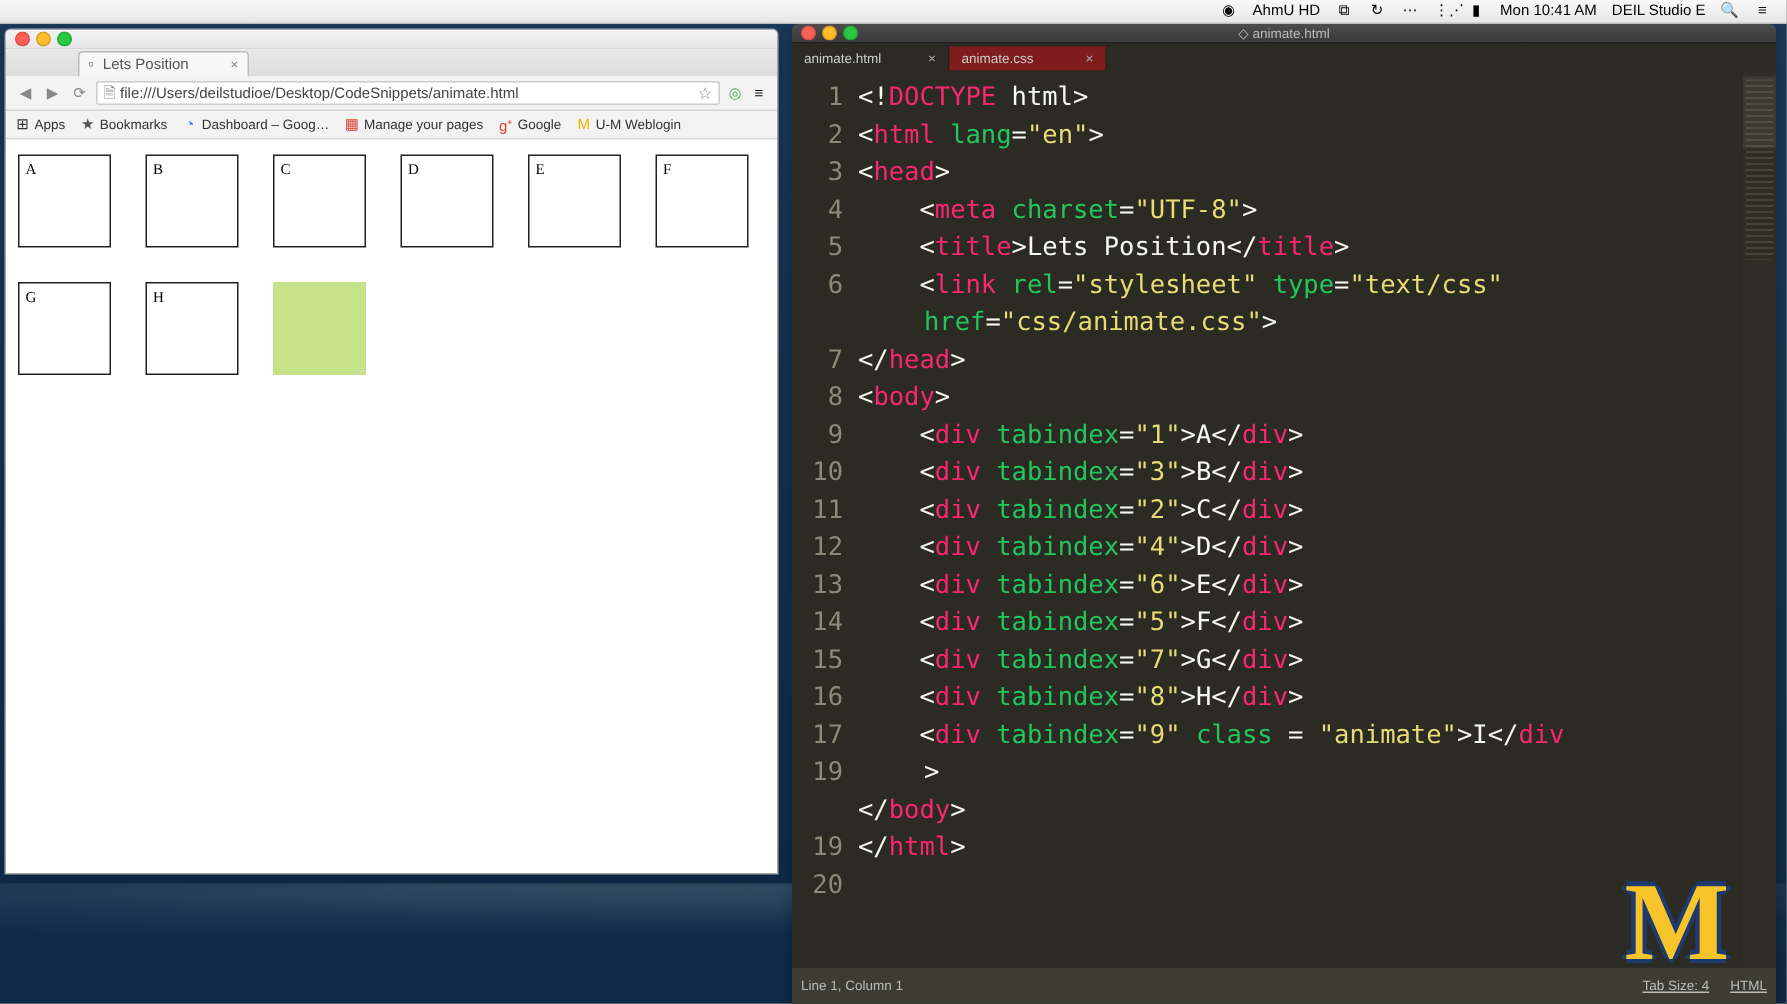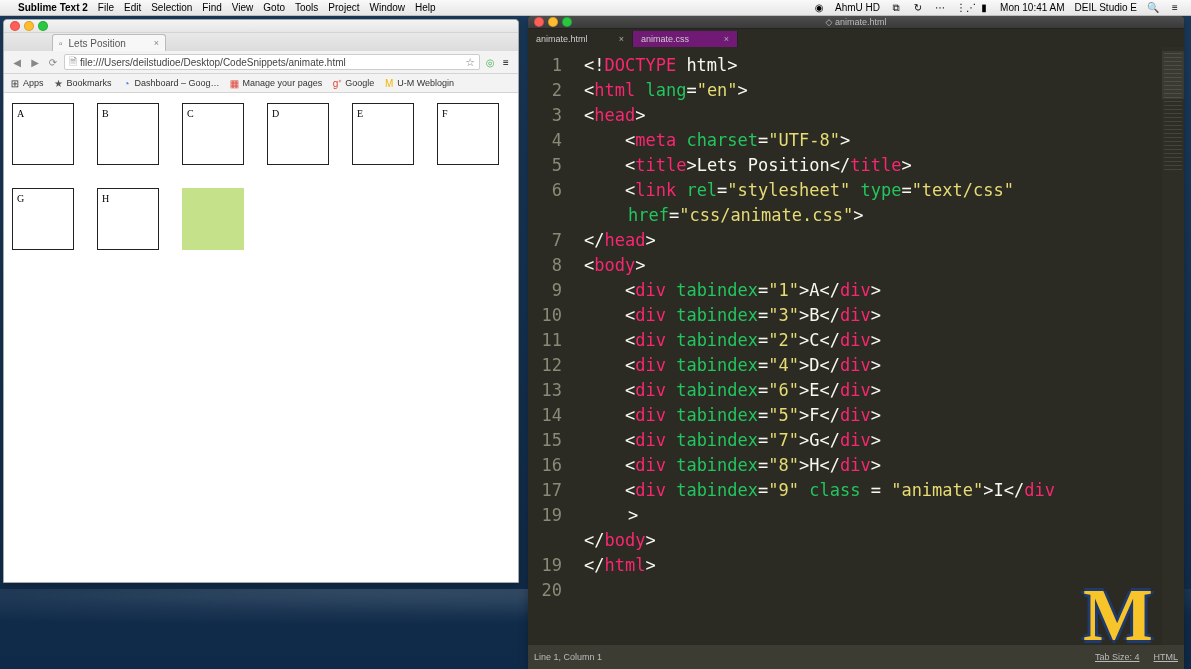--- a/index.html
+++ b/index.html
@@ -179,21 +179,21 @@
   }
   .sublime .titlebar .title-center{position:absolute; left:0; right:0; text-align:center;}
   .sublime .stabs {
     height:18px;
     background:#2b2b23;
     display:flex; align-items:flex-end;
     font-size:9px;
   }
   .sublime .stab {
     height:16px; min-width:88px;
-    background:#701a75;
+    background:#7f1d1d;
     border-right:1px solid #222;
     color:#ccc;
     display:flex; align-items:center; gap:6px;
     padding:0 8px;
   }
   .sublime .stab.active{ background:#2b2b23; }
   .sublime .stab .sx{margin-left:auto;color:#aaa;}
   .sublime .editor-wrap {
     flex:1;
     display:flex;
@@ -213,21 +213,20 @@
     box-sizing:border-box;
   }
   .code {
     flex:1;
     font-family: Menlo, Consolas, monospace;
     font-size:17px;
     line-height:25px;
     padding:6px 0 0 4px;
     color:#f8f8f2;
     white-space:pre;
-    margin-left:12px;
   }
   .wrapline { padding-left:44px; } 
   .c-ang{color:#f8f8f2;}
   .c-tag{color:#f92672;}
   .c-attr{color:#22c55e;}
   .c-str{color:#e6db74;}
   .c-txt{color:#f8f8f2;}
 
   .minimap {
     width:22px;
@@ -271,34 +270,20 @@
     text-align:center;
     letter-spacing:-4px;
     text-shadow: -3px 0 #1e3a6e, 3px 0 #1e3a6e, 0 -3px #1e3a6e, 0 3px #1e3a6e;
     pointer-events:none;
   }
 </style>
 </head>
 <body>
 
 <div class="mac-menubar">
-  <div class="mac-left">
-    <span class="apple menu-item"></span>
-    <span class="appname menu-item">Sublime Text 2</span>
-    <span class="menu-item">File</span>
-    <span class="menu-item">Edit</span>
-    <span class="menu-item">Selection</span>
-    <span class="menu-item">Find</span>
-    <span class="menu-item">View</span>
-    <span class="menu-item">Goto</span>
-    <span class="menu-item">Tools</span>
-    <span class="menu-item">Project</span>
-    <span class="menu-item">Window</span>
-    <span class="menu-item">Help</span>
-  </div>
   <div class="mac-right">
     <span class="menu-icon">◉</span>
     <span class="menu-item">AhmU HD</span>
     <span class="menu-icon">⧉</span>
     <span class="menu-icon">↻</span>
     <span class="menu-icon">⋯</span>
     <span class="menu-icon">⋮⋰</span>
     <span class="menu-icon">▮</span>
     <span class="menu-item">Mon 10:41 AM</span>
     <span class="menu-item">DEIL Studio E</span>

